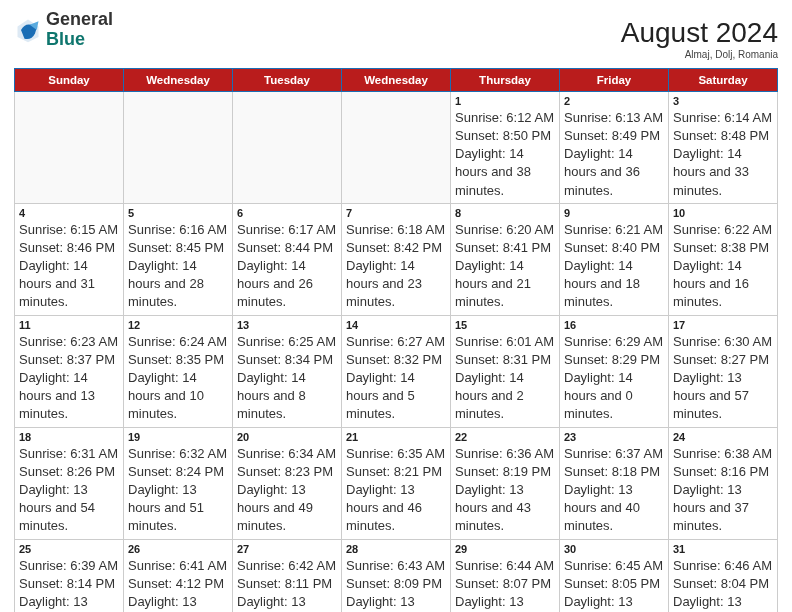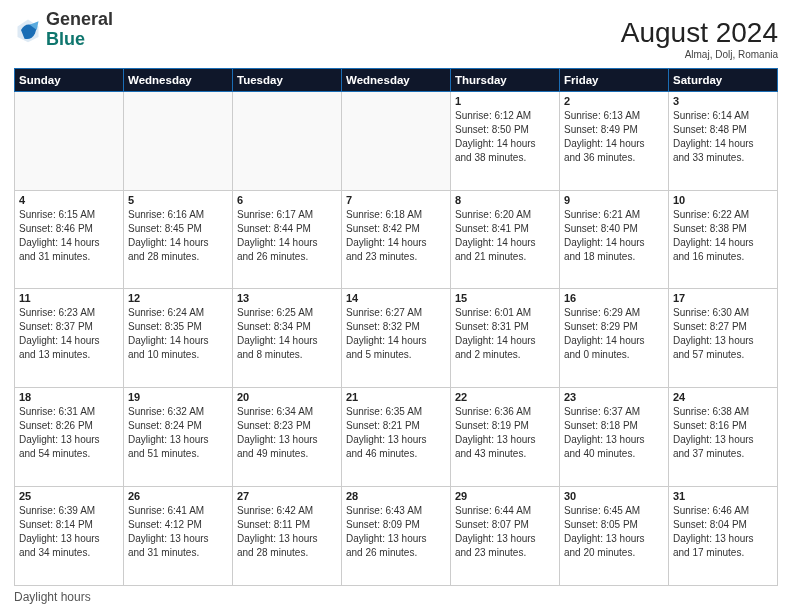--- a/index.html
+++ b/index.html
@@ -54,26 +54,26 @@
       color: #444;
     }
     .calendar {
       flex: 1;
       border: 1px solid #ccc;
       border-collapse: collapse;
       width: 100%;
       table-layout: fixed;
     }
     .calendar th {
-      background: #0f172a;
+      background: #b91c1c;
       color: #fff;
       font-size: 11.5px;
       font-weight: bold;
       padding: 5px 4px;
-      text-align: left;
+      text-align: center;
       border: 1px solid #1a6db5;
     }
     .calendar td {
       border: 1px solid #ccc;
       vertical-align: top;
       padding: 3px 4px;
       font-size: 9px;
       color: #333;
       background: #fff;
       height: 82px;
@@ -82,21 +82,21 @@
       background: #f9f9f9;
     }
     .day-num {
       font-size: 11px;
       font-weight: bold;
       color: #222;
       display: block;
       margin-bottom: 2px;
     }
     .day-info {
-      font-size: 10px;
+      font-size: 13px;
       line-height: 1.4;
       color: #333;
     }
     .footer-note {
       font-size: 12px;
       color: #555;
       margin-top: 4px;
       text-align: left;
     }
   </style>

